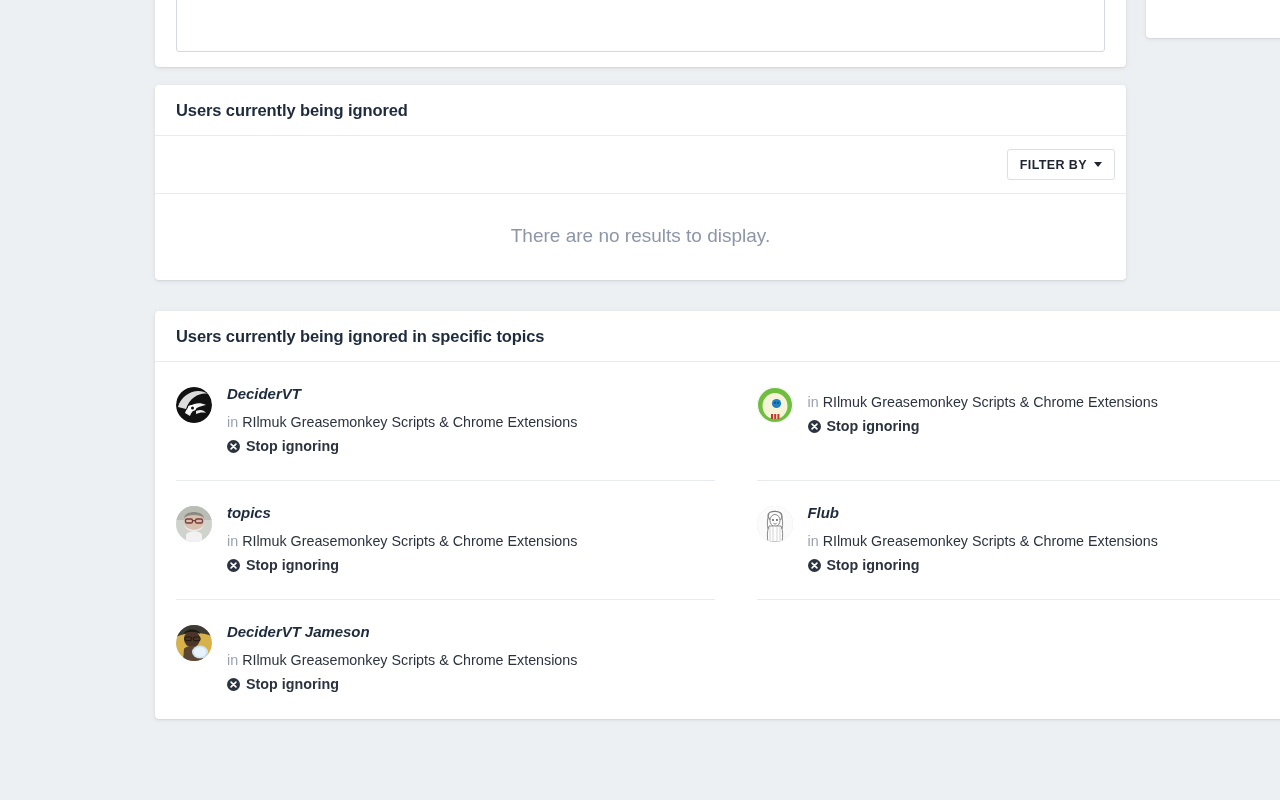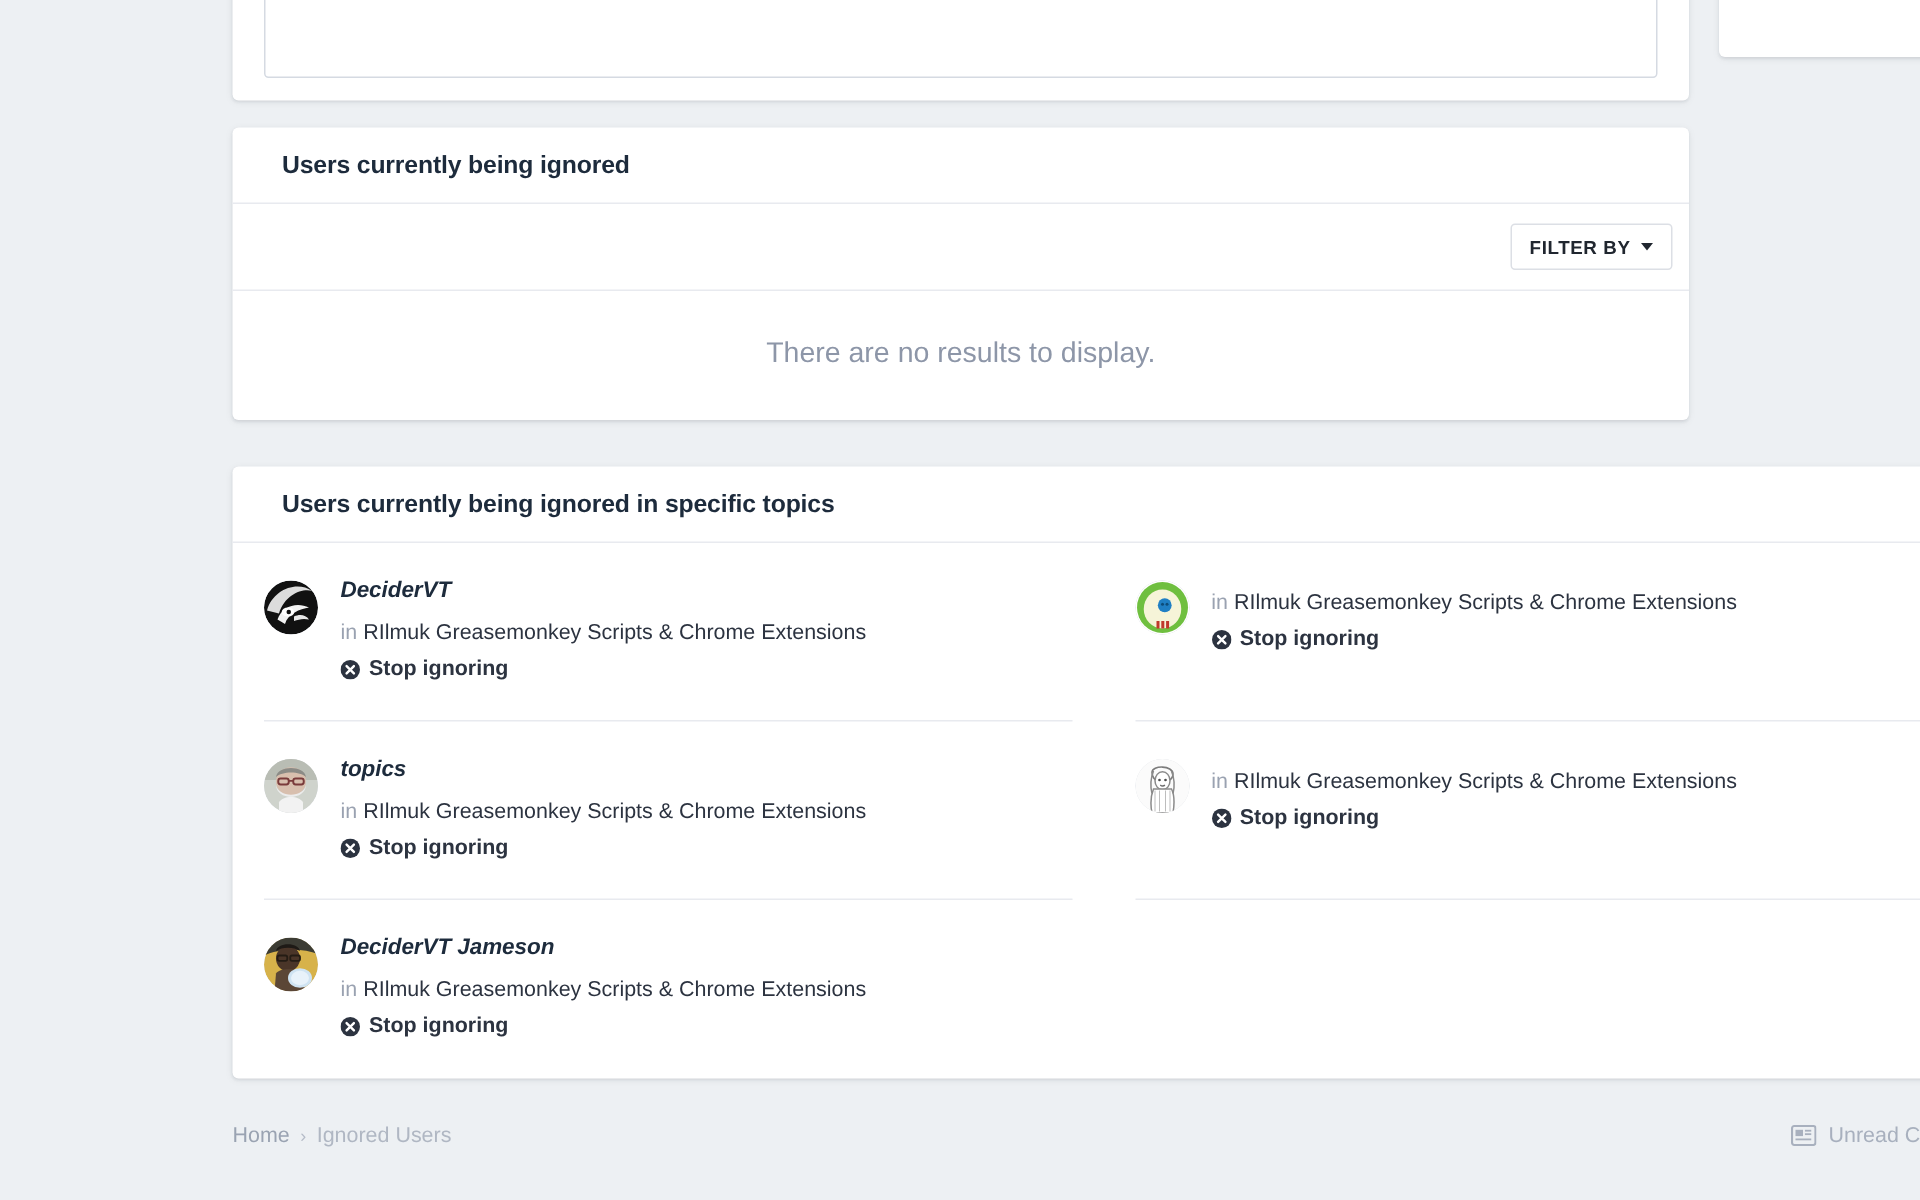--- a/index.html
+++ b/index.html
@@ -50,21 +50,21 @@
   .card-ignored { left: 155px; top: 85px; width: 971px; height: 195px; }
 
   .card-header {
     height: 51px;
     display: flex;
     align-items: center;
     padding: 0 21px;
     border-bottom: 1px solid #e8eaef;
   }
   .card-header h2 {
-    margin: 12px;
+    margin: 0;
     font-size: 16.5px;
     font-weight: bold;
     color: #1d2b3c;
     letter-spacing: -0.1px;
   }
 
   .filter-bar {
     height: 58px;
     display: flex;
     align-items: center;
@@ -335,20 +335,21 @@
             <circle cx="16" cy="14" r=".9" fill="#4a4a4a"></circle>
             <circle cx="20" cy="14" r=".9" fill="#4a4a4a"></circle>
             <path d="M16.5 17.3 C17.5 18.2, 18.8 18.2, 19.6 17.3" stroke="#6a6a6a" stroke-width=".9" fill="none"></path>
             <path d="M12 20 C10 25, 10 31, 11 36 L25 36 C26 30, 26 24, 24 20 Z" fill="#ffffff" stroke="#8a8a8a" stroke-width="1"></path>
             <path d="M13 21 L13 35 M16 21 L16 35 M20 21 L20 35 M23 21 L23 35" stroke="#b5b5b5" stroke-width=".6"></path>
             <path d="M12 8 C10 13, 10 19, 11 23" stroke="#8a8a8a" stroke-width="1" fill="none"></path>
             <path d="M24 8 C26 13, 26 19, 25 23" stroke="#8a8a8a" stroke-width="1" fill="none"></path>
           </svg>
         </div>
         <div class="user-info">
+          <div class="user-name">Flub</div>
           <div class="user-topic">
             <span class="in">in</span>
             <span class="topic-link">RIlmuk Greasemonkey Scripts &amp; Chrome Extensions</span>
           </div>
           <div class="stop-row">
             <svg class="stop-icon" viewBox="0 0 16 16">
               <circle cx="8" cy="8" r="8" fill="#2c3340"></circle>
               <path d="M5 5 L11 11 M11 5 L5 11" stroke="#ffffff" stroke-width="2" stroke-linecap="round"></path>
             </svg>
             <span class="stop-label">Stop ignoring</span>
@@ -384,31 +385,14 @@
             <span class="stop-label">Stop ignoring</span>
           </div>
         </div>
       </div>
 
       <div class="user-cell empty"></div>
 
     </div>
   </div>
 
-  <div class="footer">
-    <div class="breadcrumb">
-      <span class="crumb-home">Home</span>
-      <span class="crumb-sep">›</span>
-      <span class="crumb-cur">Ignored Users</span>
-    </div>
-    <div class="footer-right">
-      <svg class="news-icon" width="17" height="14" viewBox="0 0 17 14">
-        <rect x="0.7" y="0.7" width="15.6" height="12.6" rx="1.4" fill="none" stroke="#a8b0be" stroke-width="1.4"></rect>
-        <rect x="3" y="3.2" width="5" height="4.2" fill="#a8b0be"></rect>
-        <rect x="9.3" y="3.2" width="4.2" height="1.2" fill="#a8b0be"></rect>
-        <rect x="9.3" y="5.5" width="4.2" height="1.2" fill="#a8b0be"></rect>
-        <rect x="3" y="9" width="10.5" height="1.2" fill="#a8b0be"></rect>
-      </svg>
-      <span>Unread C</span>
-    </div>
-  </div>
 
 </div>
 
 </body></html>

